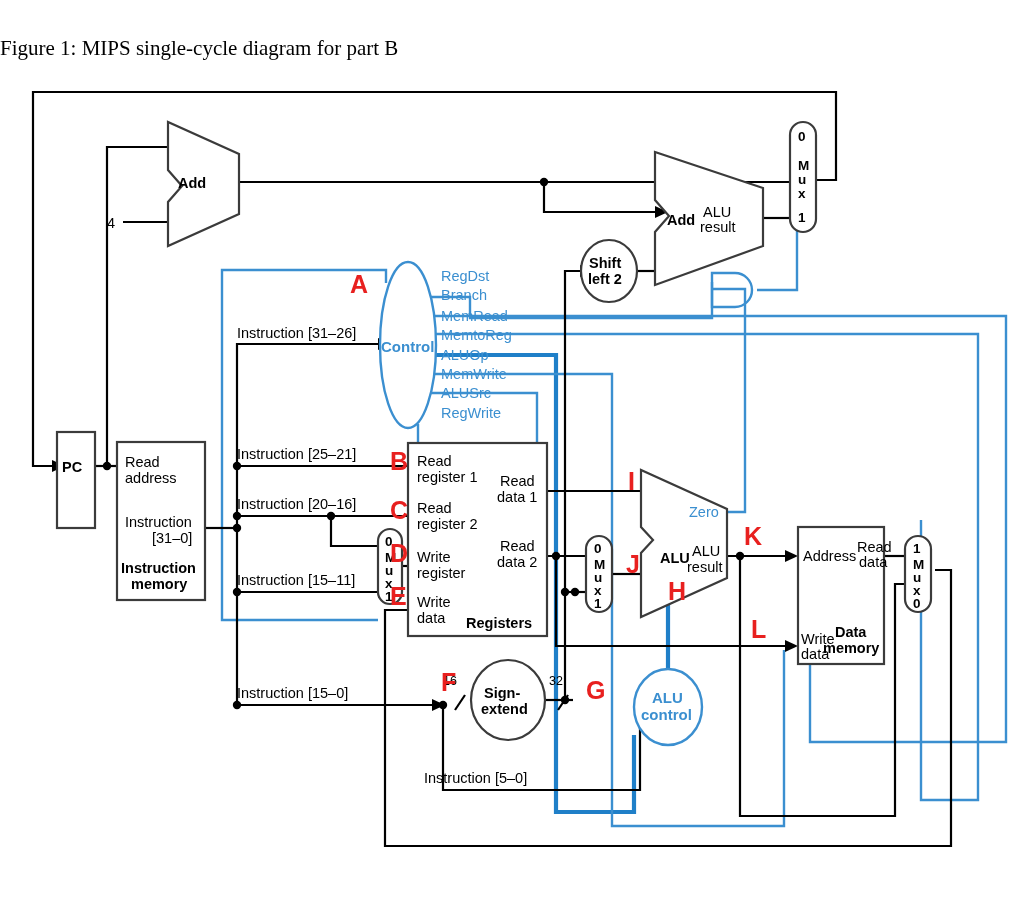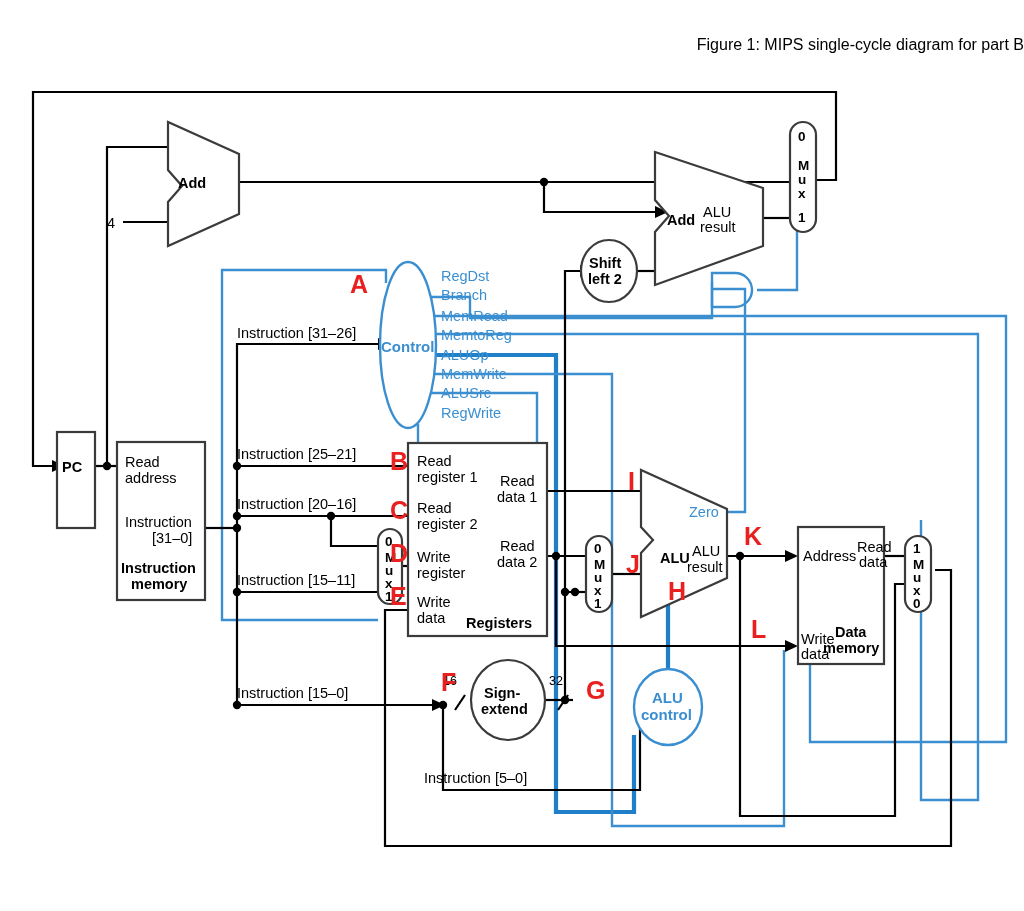--- a/index.html
+++ b/index.html
@@ -1,20 +1,20 @@
 <!DOCTYPE html>
 <html><head>
 <meta charset="utf-8">
 <style>
   html,body{margin:0;padding:0;background:#ffffff;}
   body{width:1024px;height:911px;font-family:"Liberation Sans",sans-serif;}
   #page{position:relative;width:1024px;height:911px;background:#fff;overflow:hidden;}
   #caption{
-    position:absolute;left:0;top:36px;width:1024px;text-align:right;
-    font-family:Liberation Sans, sans-serif;font-size:16px;color:#000;
+    position:absolute;left:0;top:36px;width:1024px;text-align:left;
+    font-family:Liberation Serif, serif;font-size:21px;color:#000;
   }
   svg{position:absolute;left:0;top:0;}
   .wire{fill:none;stroke:#000;stroke-width:2.2;}
   .ctrl{fill:none;stroke:#3b8fd0;stroke-width:2.4;}
   .ctrlthick{fill:none;stroke:#1f7fc8;stroke-width:4.2;}
   .shape{fill:#fff;stroke:#3b3b3b;stroke-width:2.2;}
   .cshape{fill:#fff;stroke:#3b8fd0;stroke-width:2.4;}
   .t{font-family:"Liberation Sans",sans-serif;font-size:14.5px;fill:#000;}
   .tb{font-family:"Liberation Sans",sans-serif;font-size:14.5px;fill:#000;font-weight:bold;}
   .tsm{font-family:"Liberation Sans",sans-serif;font-size:12.5px;fill:#000;}

